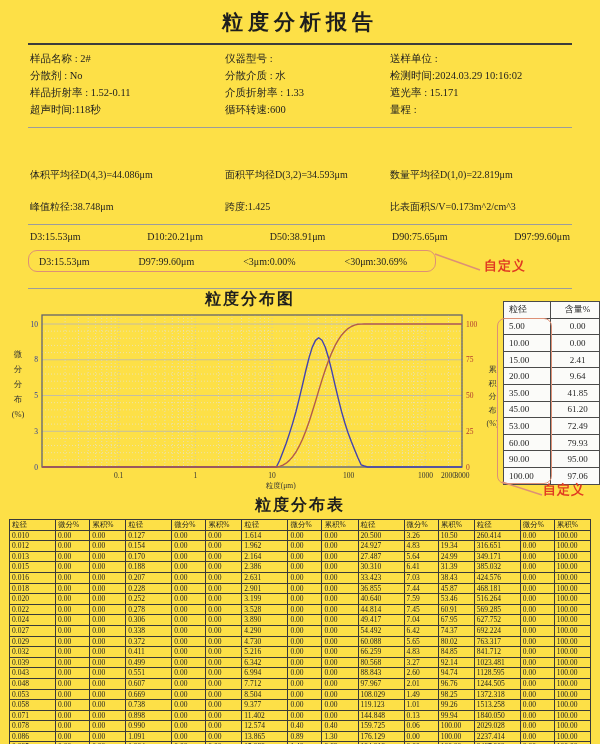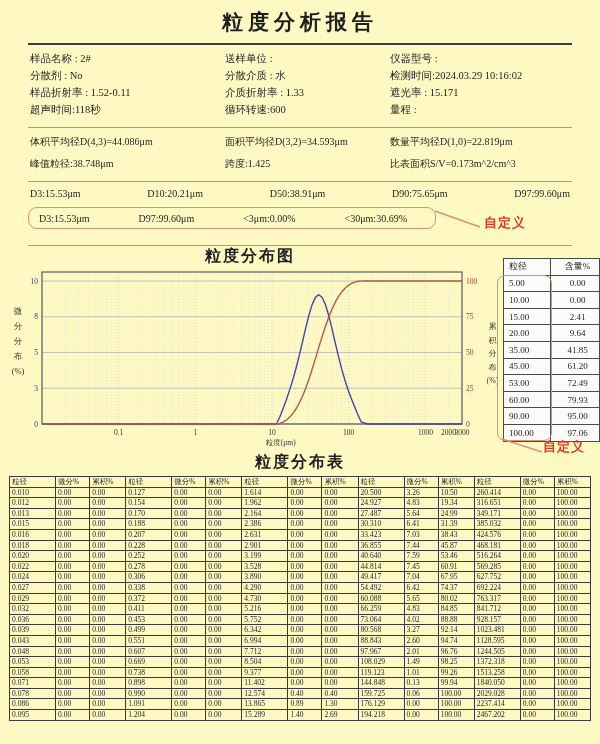--- a/index.html
+++ b/index.html
@@ -1,24 +1,24 @@
 <!DOCTYPE html>
 <html><head>
 <meta charset="utf-8">
 <style>
   html,body{margin:0;padding:0;background:#eee;}
-  .page{width:600px;height:744px;position:relative;background:#fef9c3;margin:0 auto;
+  .page{width:600px;height:744px;position:relative;background:#fde047;margin:0 auto;
         font-family:"Liberation Serif","DejaVu Serif",serif;color:#1e1e1e;overflow:hidden;}
   .title{margin:0;padding-top:8px;text-align:center;font-size:21px;font-weight:bold;letter-spacing:5px;}
   .rule{border:none;border-top:2px solid #3c3c3c;margin:7px 28px 0;}
   .rule.thin{border-top:1px solid #9c9c9c;}
   .info-grid{display:grid;grid-template-columns:195px 165px auto;row-gap:3px;
              padding:7px 30px 3px;font-size:10.5px;}
-  .avg-grid{display:grid;grid-template-columns:195px 165px auto;row-gap:8px;
-            padding:7px 30px 3px;font-size:10px;}
+  .avg-grid{display:grid;grid-template-columns:195px 165px auto;row-gap:18px;
+            padding:7px 30px 3px;font-size:10px;margin-top:33px;}
   .d-row{display:flex;justify-content:space-between;padding:6px 30px 2px;font-size:10px;}
   .custom-section{position:relative;height:34px;margin-top:3px;}
   .custom-box{position:absolute;left:28px;top:3px;width:408px;height:22px;
               border:1.5px solid #dd9076;border-radius:9px;display:flex;align-items:center;
               justify-content:space-between;padding:0 28px 0 10px;font-size:10px;box-sizing:border-box;}
   .anno-text{position:absolute;color:#e03a22;font-weight:bold;font-size:13px;letter-spacing:1px;}
   .fig-section{position:relative;height:206px;}
   .fig-title{width:500px;text-align:center;font-size:16px;font-weight:bold;letter-spacing:2px;}
   #chart{position:absolute;left:6px;top:20px;}
   .right-ylabel{position:absolute;left:486px;top:74px;width:13px;font-size:8px;line-height:13.5px;
@@ -38,22 +38,22 @@
 </head>
 <body>
 
 <div class="page">
 
   <h1 class="title">粒度分析报告</h1>
   <hr class="rule">
 
   <div class="info-grid">
     <span>样品名称 : 2#</span>
+    <span>仪器型号 : </span>
     <span>送样单位 : </span>
-    <span>仪器型号 : </span>
     <span>分散剂 : No</span>
     <span>分散介质 : 水</span>
     <span>检测时间:2024.03.29 10:16:02</span>
     <span>样品折射率 : 1.52-0.11</span>
     <span>介质折射率 : 1.33</span>
     <span>遮光率 : 15.171</span>
     <span>超声时间:118秒</span>
     <span>循环转速:600</span>
     <span>量程 : </span>
   </div>
@@ -487,37 +487,20 @@
           <td>0.00</td>
           <td>0.00</td>
           <td>66.259</td>
           <td>4.83</td>
           <td>84.85</td>
           <td>841.712</td>
           <td>0.00</td>
           <td>100.00</td>
         </tr>
         <tr>
-          <td>0.036</td>
-          <td>0.00</td>
-          <td>0.00</td>
-          <td>0.453</td>
-          <td>0.00</td>
-          <td>0.00</td>
-          <td>5.752</td>
-          <td>0.00</td>
-          <td>0.00</td>
-          <td>73.064</td>
-          <td>4.02</td>
-          <td>88.88</td>
-          <td>928.157</td>
-          <td>0.00</td>
-          <td>100.00</td>
-        </tr>
-        <tr>
           <td>0.039</td>
           <td>0.00</td>
           <td>0.00</td>
           <td>0.499</td>
           <td>0.00</td>
           <td>0.00</td>
           <td>6.342</td>
           <td>0.00</td>
           <td>0.00</td>
           <td>80.568</td>

